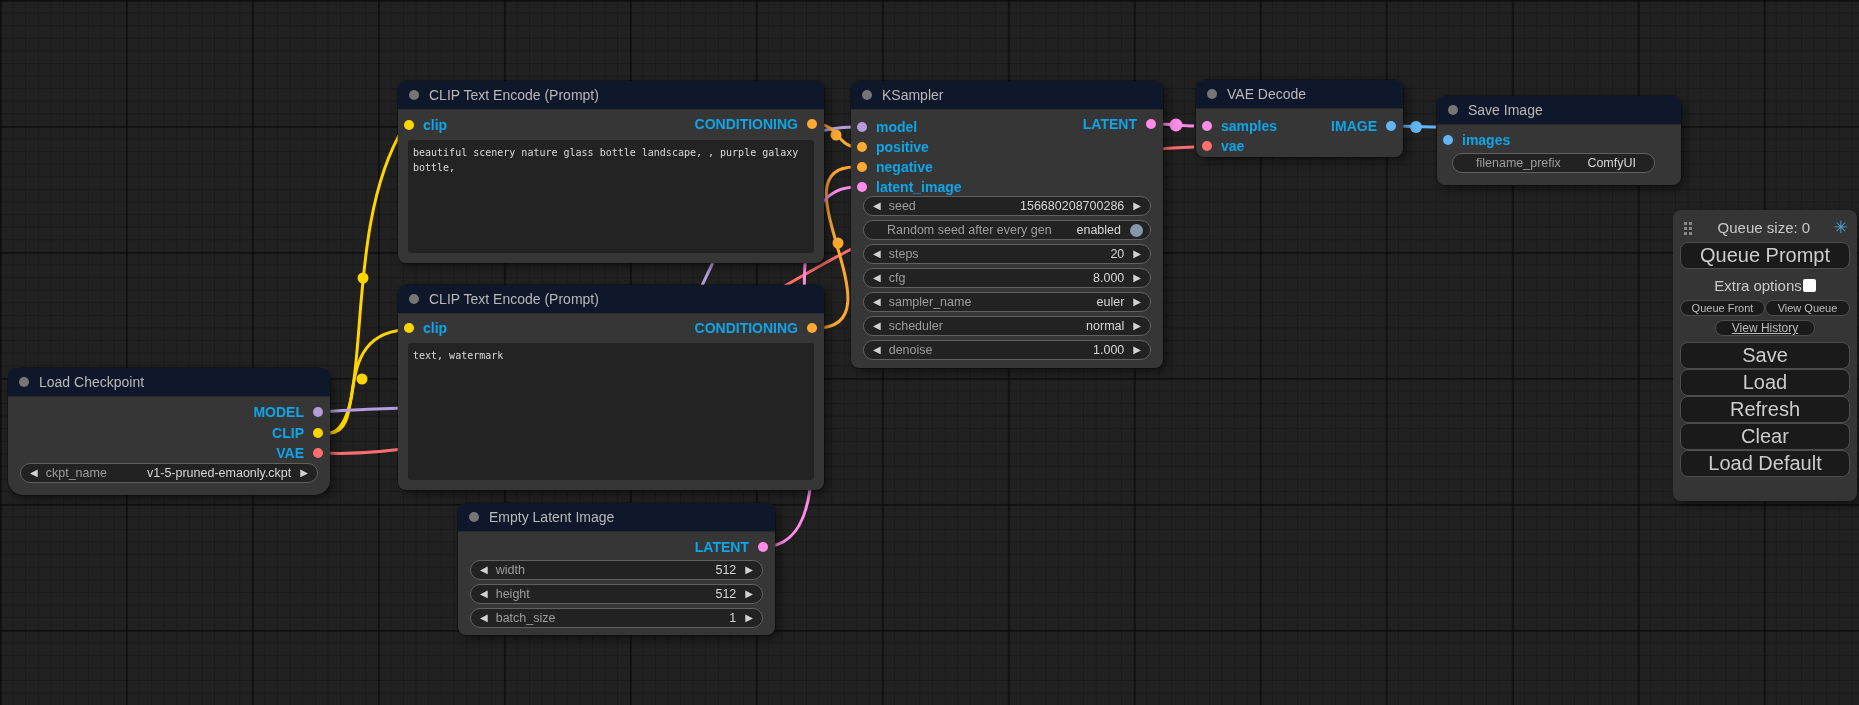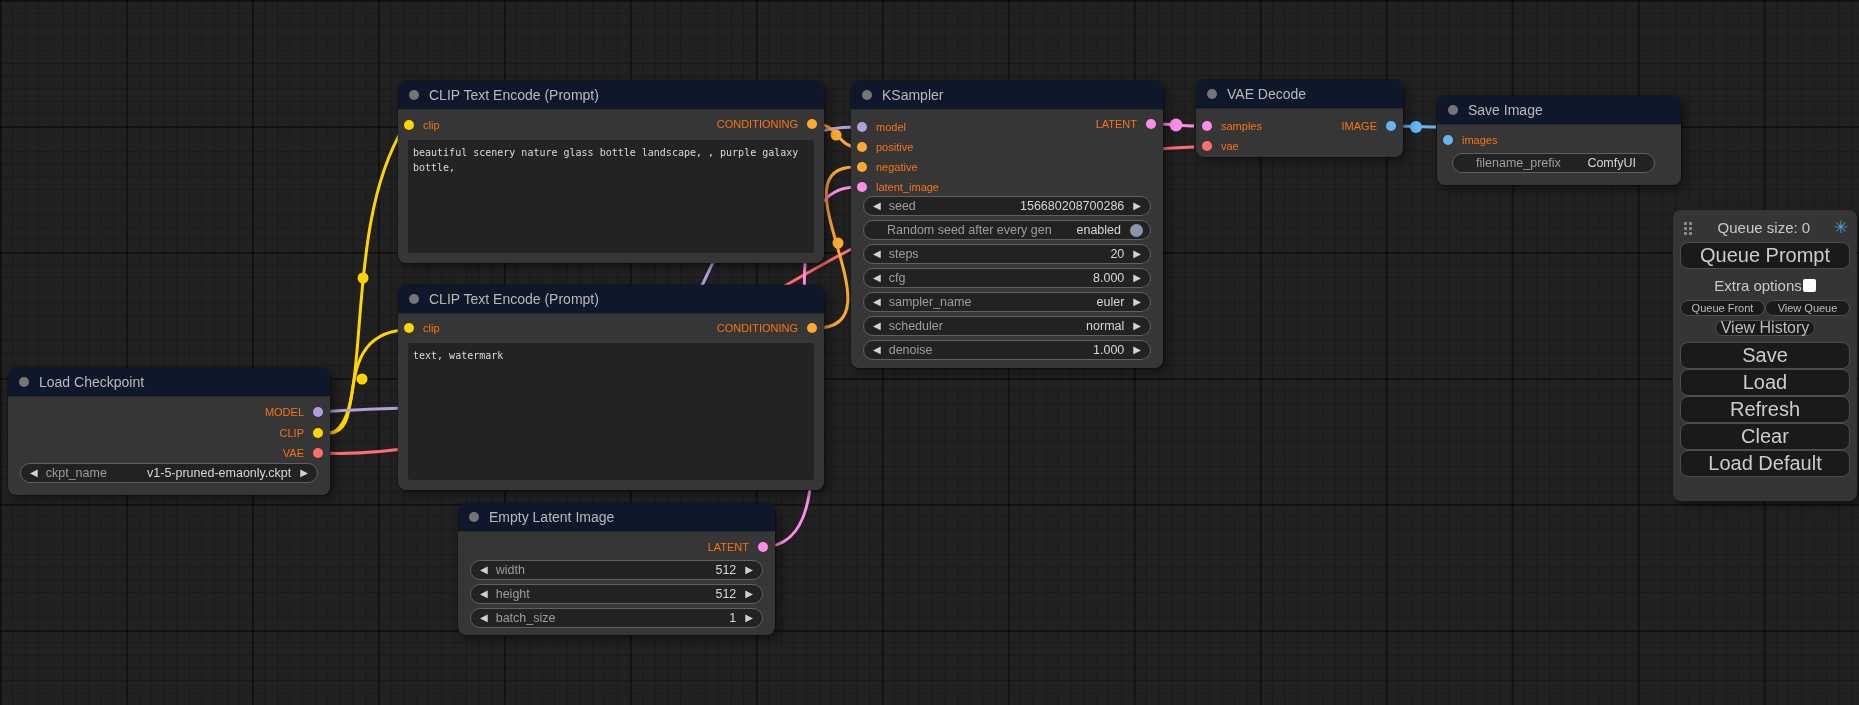--- a/index.html
+++ b/index.html
@@ -23,21 +23,21 @@
     background:#363636; border-radius:8px;
     box-shadow: 4px 4px 10px rgba(0,0,0,.45), 0 0 0 1px rgba(0,0,0,.25);
   }
   .node-title {
     height:29px; background:#0f172a; border-radius:8px 8px 0 0;
     display:flex; align-items:center; padding:0 11px;
     color:#b9b9b9; font-size:14px; border-bottom:1px solid #2a2a2a;
   }
   .title-dot { width:10px; height:10px; border-radius:50%; background:#757575; margin-right:10px; flex:none; }
 
-  .slot { position:absolute; display:flex; align-items:center; color:#f97316; font-size:11px; height:14px; transform:translateY(-50%); white-space:nowrap; }
+  .slot { position:absolute; display:flex; align-items:center; color:#0ea5e9; font-size:14px; height:14px; transform:translateY(-50%); white-space:nowrap;font-weight:bold; }
   .slot.in  { left:6px; }
   .slot.out { right:7px; }
   .slot-dot { width:10px; height:10px; border-radius:50%; flex:none; }
   .slot.in  .slot-dot { margin-right:9px; }
   .slot.out .slot-dot { margin-left:9px; }
   .c-model { background:#B39DDB; } .c-clip { background:#FFD500; }
   .c-vae { background:#FF6E6E; }  .c-cond { background:#FFA931; }
   .c-latent { background:#FF8CE8; } .c-image { background:#64B5F6; }
 
   .widget {
@@ -73,21 +73,21 @@
   .btn {
     background:#1a1a1a; border:1px solid #4d4d4d; border-radius:8px; color:#cccccc;
     display:flex; align-items:center; justify-content:center; cursor:pointer;
     font-family:"Liberation Sans", sans-serif;
   }
   .btn-big { height:27px; font-size:20px; flex:none; }
   .qp-extra { display:flex; align-items:center; justify-content:center; gap:1px; height:18px; margin-top:7px; font-size:15px; color:#c9c9c9; }
   .qp-check { width:13px; height:13px; background:#ffffff; border-radius:2px; cursor:pointer; }
   .qp-smallrow { display:flex; margin-top:6px; }
   .btn-small { height:16px; font-size:11px; border-radius:9px; flex:1; color:#bdbdbd; }
-  .btn-history { height:16px; font-size:16px; border-radius:9px; width:100px; margin:4px auto 6px auto; color:#bdbdbd; }
+  .btn-history { height:16px; font-size:12px; border-radius:9px; width:100px; margin:4px auto 6px auto; color:#bdbdbd;text-decoration:underline; }
 </style>
 </head>
 <body>
 
 <svg id="wires" width="1859" height="705">
   <path d="M 330,433 C 375,425 340,230 404,127" stroke="#FFD500"></path>
   <path d="M 330,433 C 368,432 330,335 404,330" stroke="#FFD500"></path>
   <path d="M 320,412 C 520,398 640,430 700,290 C 760,160 790,126 857,127" stroke="#B39DDB"></path>
   <path d="M 320,453 C 520,462 700,330 840,255 C 980,180 1080,150 1194,147" stroke="#FF6E6E"></path>
   <path d="M 816,124 C 838,124 838,147 857,147" stroke="#FFA931"></path>
@@ -128,21 +128,21 @@
     <span class="slot-dot c-clip"></span>
     <span>clip</span>
   </div>
   <div class="slot out" style="top:43px;">
     <span>CONDITIONING</span>
     <span class="slot-dot c-cond"></span>
   </div>
   <textarea class="prompt-box" style="top: 58px; height: 137px;">text, watermark</textarea>
 </div>
 
-<div class="node" style="left:8px; top:368px; width:322px; height:127px;">
+<div class="node" style="left:8px; top:368px; width:322px; height:127px;border-radius:15px;">
   <div class="node-title">
     <span class="title-dot"></span>
     <span>Load Checkpoint</span>
   </div>
   <div class="slot out" style="top:44px;">
     <span>MODEL</span>
     <span class="slot-dot c-model"></span>
   </div>
   <div class="slot out" style="top:65px;">
     <span>CLIP</span>

